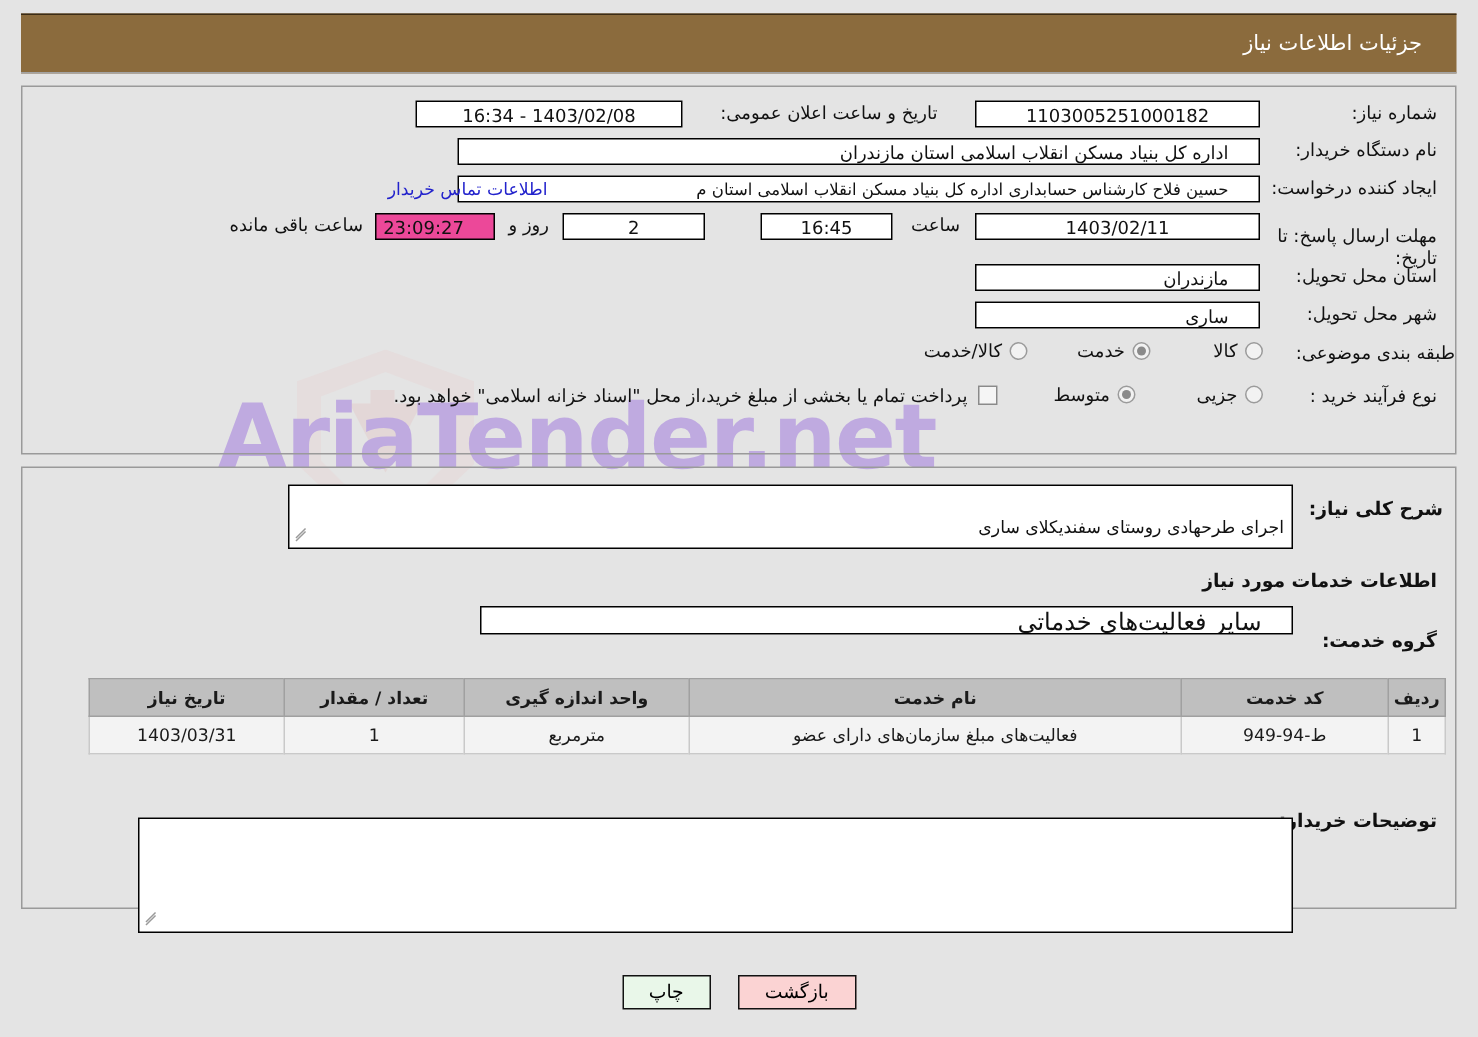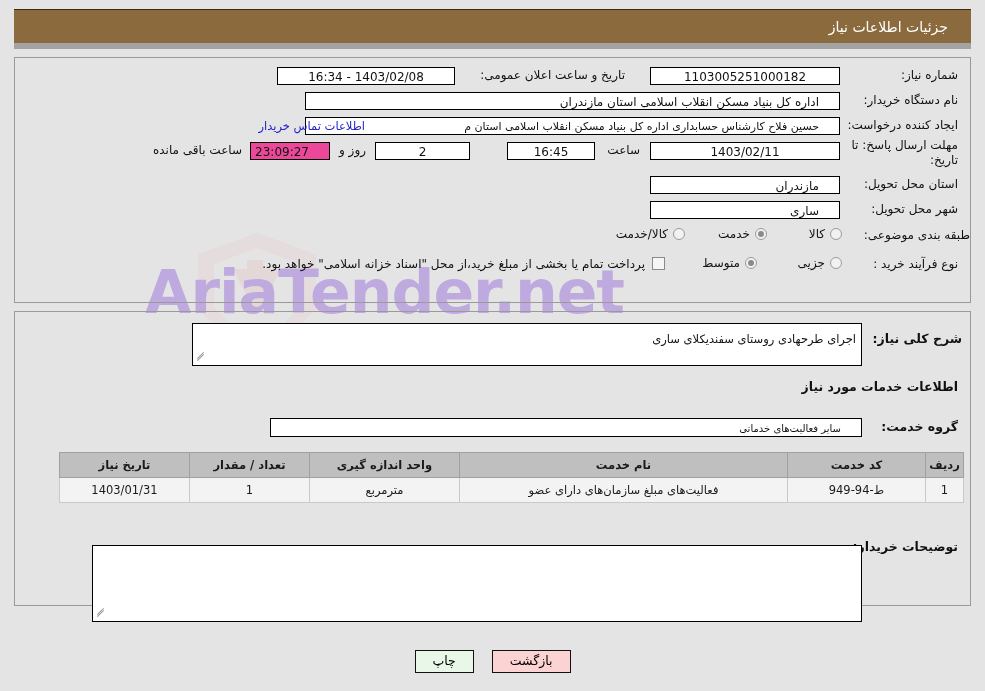--- a/index.html
+++ b/index.html
@@ -68,21 +68,21 @@
   }
 
   
   #title-bar {
     position: relative;
     z-index: 2;
     height: 40px;
     margin: 9px 14px 0 14px;
     background: #8b6b3d;
     border-top: 1px solid #3b2c16;
-    border-bottom: 6px solid #a3a3a3;
+    border-bottom: 1px solid #a3a3a3;
     display: flex;
     align-items: center;
     justify-content: flex-start;
     box-sizing: border-box;
   }
   #title-bar .title-text {
     color: #ffffff;
     font-size: 14px;
     margin-right: 23px;
   }
@@ -164,21 +164,21 @@
     font-weight: bold;
     font-size: 12.5px;
     white-space: nowrap;
   }
   .textarea-box {
     border: 1px solid #000;
     background: #fff;
     box-sizing: border-box;
     position: relative;
     font-size: 11.5px;
-    padding: 8px 5px 0 5px;
+    padding: 20px 5px 0 5px;
     text-align: right;
     overflow: hidden;
   }
   .resize-grip {
     position: absolute;
     left: 2px;
     bottom: 1px;
     width: 10px; height: 10px;
     color: #888;
     font-size: 9px;
@@ -259,21 +259,21 @@
   <div class="abs lbl" style="right:345px; top:10px; width:165px;">تاریخ و ساعت اعلان عمومی:</div>
   <div class="abs fld center" style="right:515px; top:9px; width:178px;">1403/02/08 - 16:34</div>
 
   <div class="abs lbl" style="right:12px; top:35px; width:110px;">نام دستگاه خریدار:</div>
   <div class="abs fld right" style="right:130px; top:34px; width:535px;">اداره کل بنیاد مسکن انقلاب اسلامی استان مازندران</div>
 
   <div class="abs lbl" style="right:12px; top:60px; width:120px;">ایجاد کننده درخواست:</div>
   <div class="abs fld right" style="right:130px; top:59px; width:535px; font-size:11px;">حسین فلاح کارشناس حسابداری اداره کل بنیاد مسکن انقلاب اسلامی استان م</div>
   <a class="abs link" href="#" style="right:605px; top:61px;">اطلاعات تماس خریدار</a>
 
-  <div class="abs lbl" style="right:12px; top:80px; width:118px; line-height:15px; white-space:normal;padding-left:46px;">مهلت ارسال پاسخ: تا تاریخ:</div>
+  <div class="abs lbl" style="right:12px; top:92px; width:118px; line-height:15px; white-space:normal;padding-left:46px;">مهلت ارسال پاسخ: تا تاریخ:</div>
   <div class="abs fld center" style="right:130px; top:84px; width:190px;">1403/02/11</div>
   <div class="abs lbl" style="right:330px; top:85px;">ساعت</div>
   <div class="abs fld center" style="right:375px; top:84px; width:88px;">16:45</div>
   <div class="abs fld center" style="right:500px; top:84px; width:95px;">2</div>
   <div class="abs lbl" style="right:604px; top:85px;">روز و</div>
   <div class="abs fld cream" style="right:640px; top:84px; width:80px;">23:09:27</div>
   <div class="abs lbl" style="right:728px; top:85px;">ساعت باقی مانده</div>
 
   <div class="abs lbl" style="right:12px; top:119px; width:110px;">استان محل تحویل:</div>
   <div class="abs fld right" style="right:130px; top:118px; width:190px;">مازندران</div>
@@ -315,21 +315,21 @@
     <span>اجرای طرحهادی روستای سفندیکلای ساری</span>
     <span class="resize-grip">
         <i></i>
         <i></i>
       </span>
   </div>
 
   <div class="abs h-label" style="right:12px; top:67px;">اطلاعات خدمات مورد نیاز</div>
 
   <div class="abs h-label" style="right:12px; top:107px;">گروه خدمت:</div>
-  <div class="abs fld right" style="right:108px; top:106px; width:592px; height:19px; line-height:19px; font-size:10px;">سایر فعالیت‌های خدماتی</div>
+  <div class="abs fld right" style="right:108px; top:92px; width:542px; height:19px; line-height:19px; font-size:16px;">سایر فعالیت‌های خدماتی</div>
 
   <table class="grid abs" style="right:6px; top:140px; width:904px;">
     <colgroup>
       <col style="width:38px">
       <col style="width:138px">
       <col style="width:328px">
       <col style="width:150px">
       <col style="width:120px">
       <col style="width:130px">
     </colgroup>
@@ -343,21 +343,21 @@
         <th>تاریخ نیاز</th>
       </tr>
     </thead>
     <tbody>
       <tr>
         <td>1</td>
         <td>ط-94-949</td>
         <td>فعالیت‌های مبلغ سازمان‌های دارای عضو</td>
         <td>مترمربع</td>
         <td>1</td>
-        <td>1403/01/31</td>
+        <td>1403/03/31</td>
       </tr>
     </tbody>
   </table>
 
   <div class="abs h-label" style="right:12px; top:227px;">توضیحات خریدار:</div>
   <div class="abs textarea-box" style="right:108px; top:190px; width:770px; height:77px;">
     <span></span>
     <span class="resize-grip">
         <i></i>
         <i></i>

